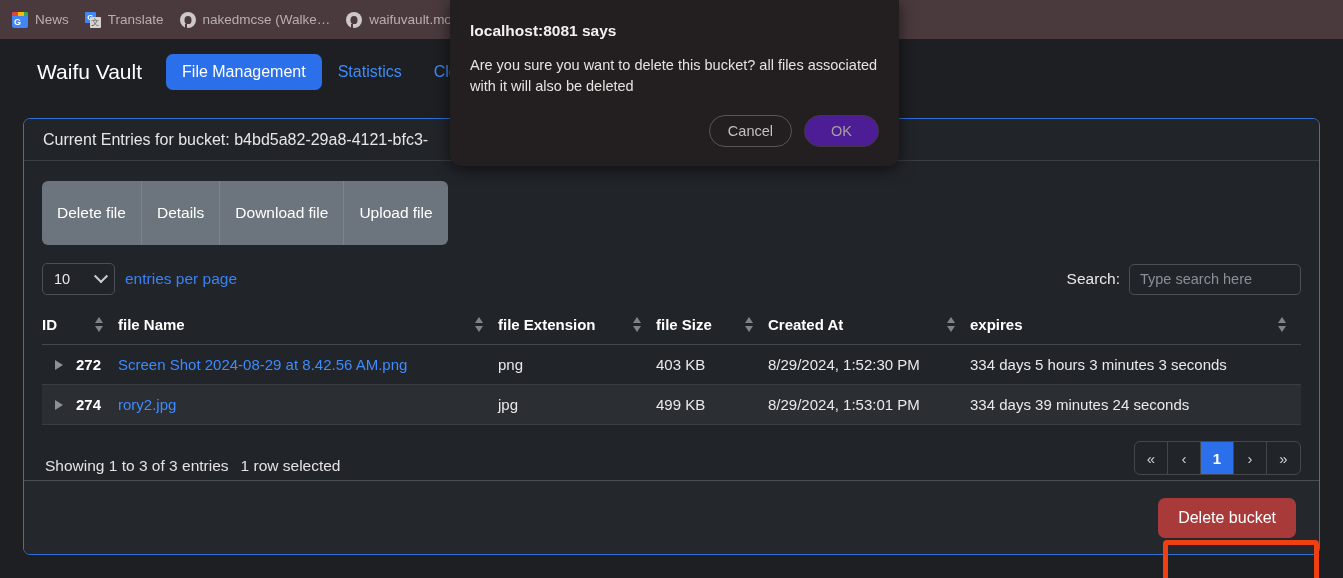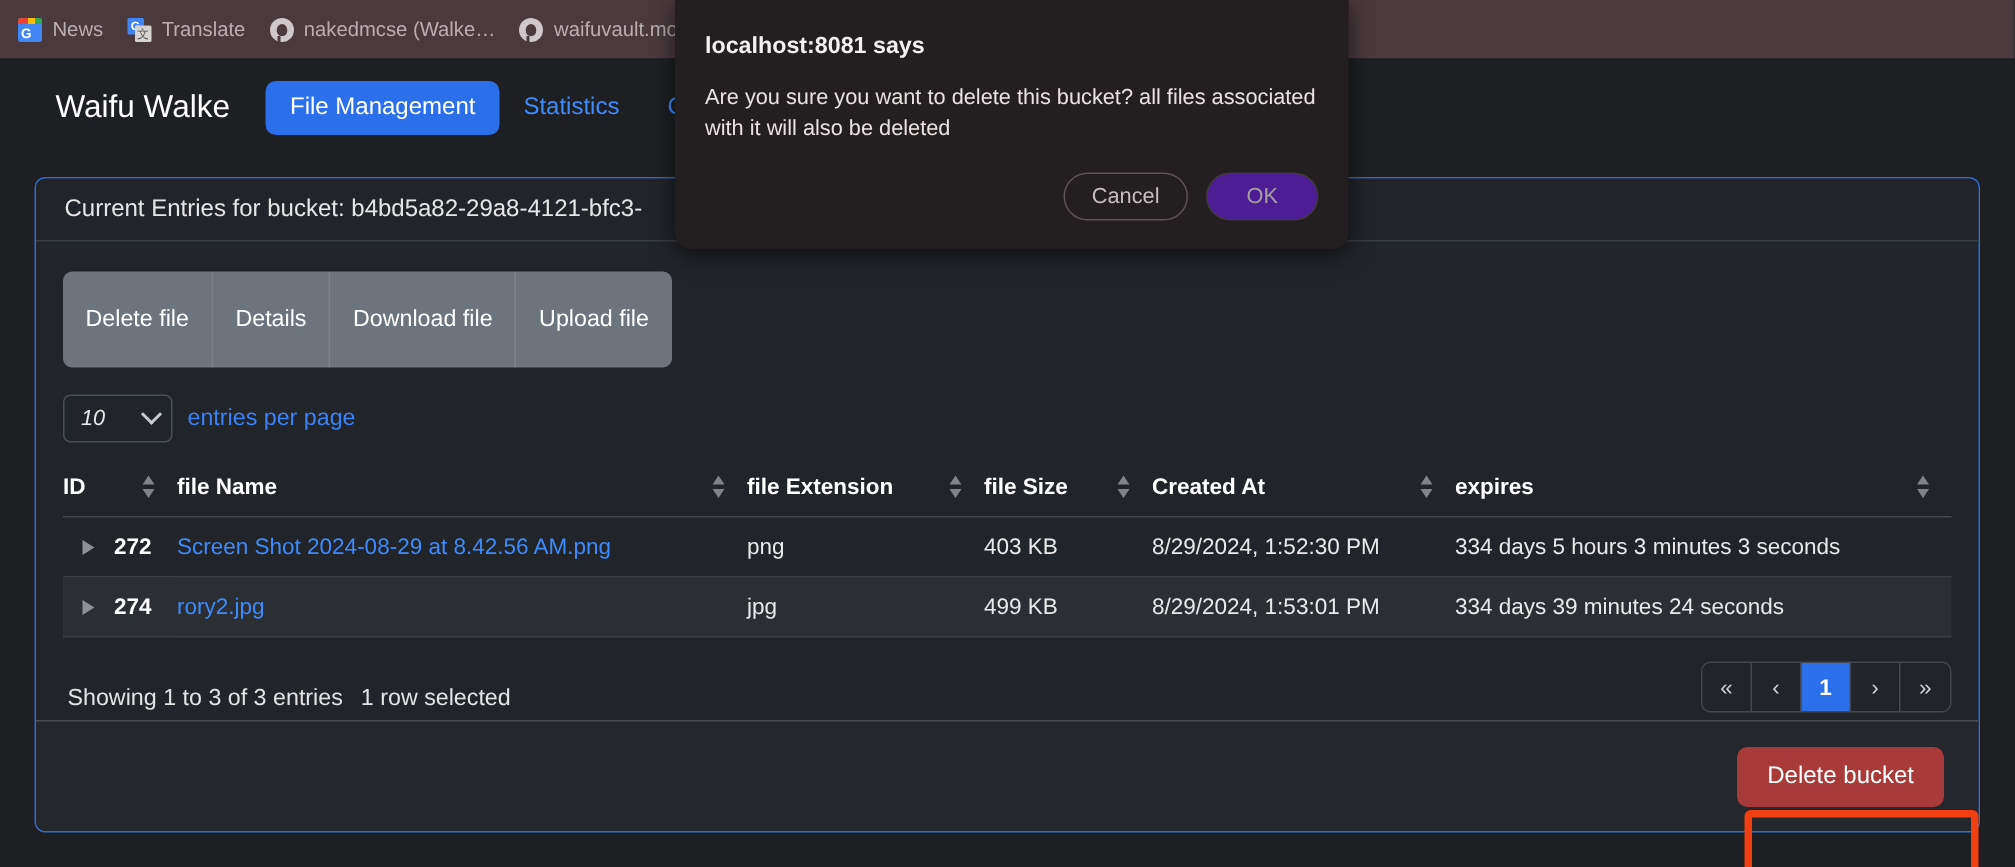--- a/index.html
+++ b/index.html
@@ -126,21 +126,21 @@
     margin-top: 18px; height: 32px;
   }
   .len-wrap { display: flex; align-items: center; gap: 10px; }
   .select-box {
     width: 73px; height: 32px;
     background: #212429;
     border: 1px solid #4b5058;
     border-radius: 5px;
     color: #e9e9e9; font-size: 14.5px;
     display: flex; align-items: center; justify-content: space-between;
-    padding: 0 8px 0 11px; cursor: pointer; font-style: italic;
+    padding: 0 8px 0 11px; cursor: pointer;
   }
   .chev { width:10px; height:10px; border-right:2px solid #c9ccd1; border-bottom:2px solid #c9ccd1;
           transform: rotate(45deg) translate(-2px,-2px); }
   .len-label { color: #3b82f6; font-size: 15.5px; }
 
   .search-wrap { display: flex; align-items: center; gap: 9px; }
   .search-label { color: #e9e9e9; font-size: 15.5px; }
   .search-input {
     width: 172px; height: 31px;
     background: #212429;
@@ -277,21 +277,21 @@
   </div>
   <div class="bm">
     <span class="bm-ico ico-gh"></span>
     <span></span>
   </div>
 </div>
 
 <div class="app">
 
   <div class="navbar">
-    <div class="brand">Waifu Walke</div>
+    <div class="brand">Waifu Vault</div>
     <div class="nav-link active">File Management</div>
     <div class="nav-link">Statistics</div>
     <div class="nav-link">Clo</div>
   </div>
 
   <div class="card">
 
     <div class="card-header">Current Entries for bucket: b4bd5a82-29a8-4121-bfc3-</div>
 
     <div class="card-body">
@@ -303,20 +303,24 @@
         <div class="gbtn">Upload file</div>
       </div>
 
       <div class="ctrl-row">
         <div class="len-wrap">
           <div class="select-box">
             <span>10</span>
             <span class="chev"></span>
           </div>
           <span class="len-label">entries per page</span>
+        </div>
+        <div class="search-wrap">
+          <span class="search-label">Search:</span>
+          <input class="search-input" type="text" placeholder="Type search here" style="">
         </div>
       </div>
 
       <table>
         <colgroup>
           <col style="width:76px">
             <col style="width:380px">
             <col style="width:158px">
           <col style="width:112px">
             <col style="width:202px">

